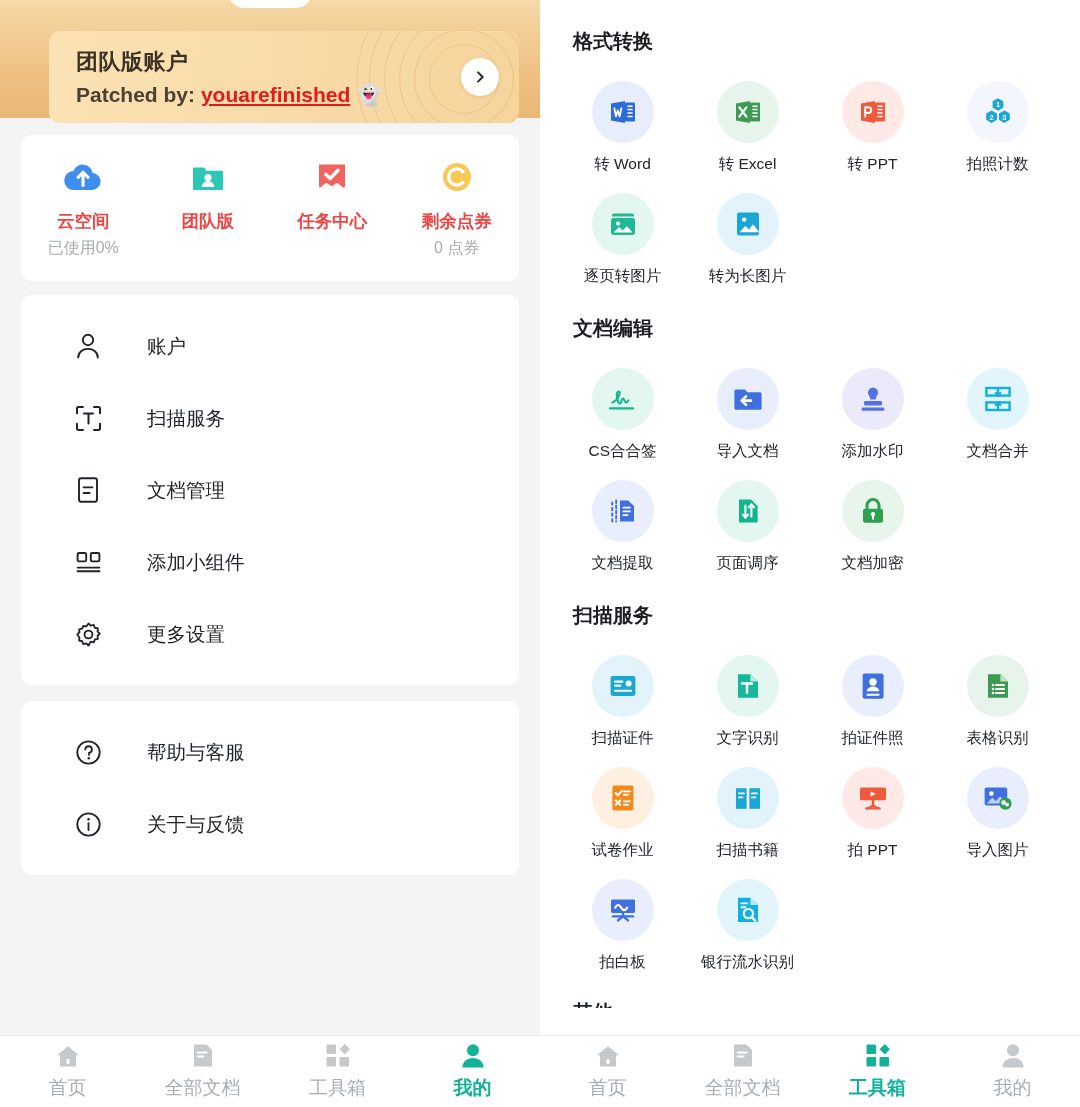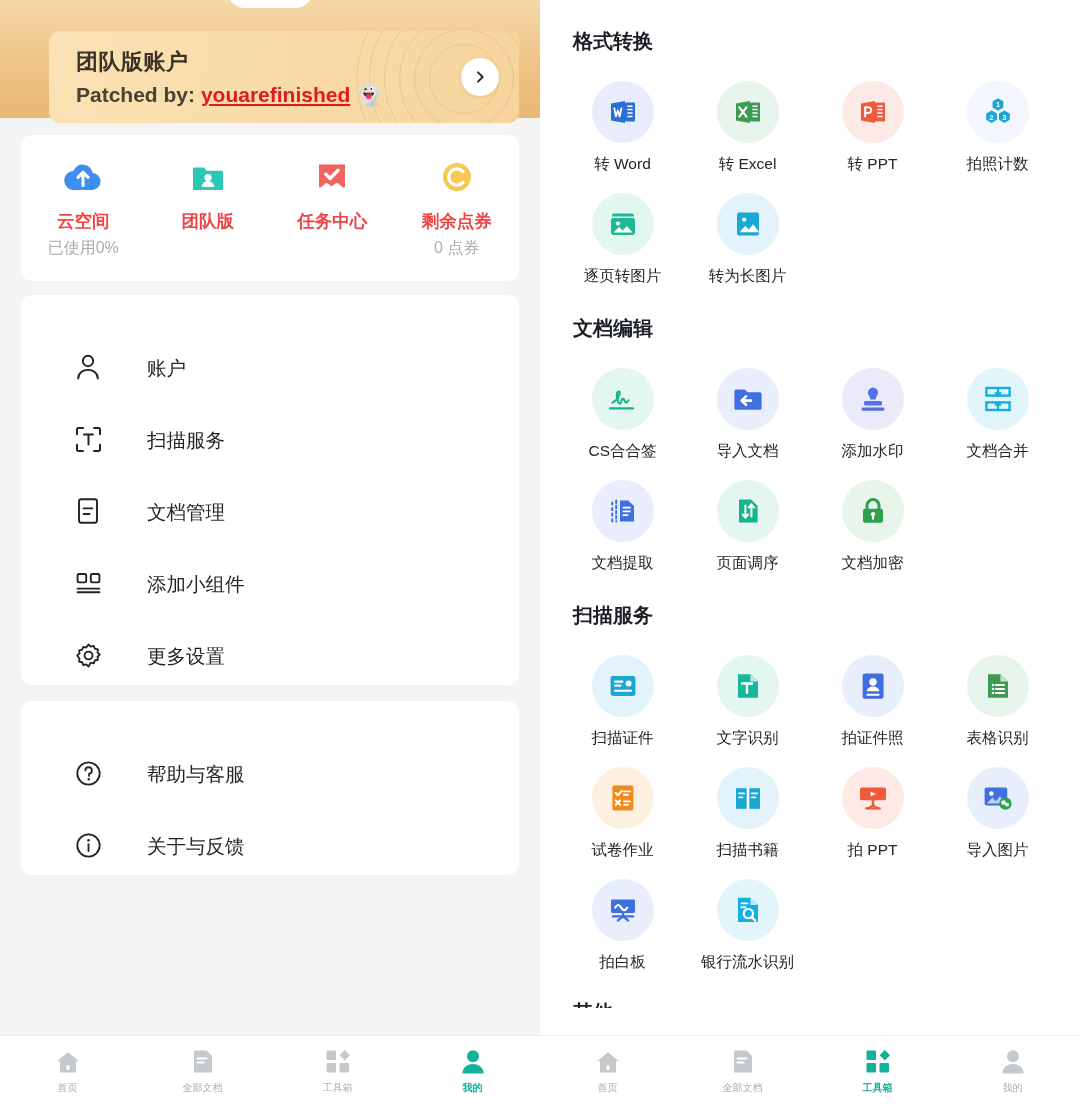--- a/index.html
+++ b/index.html
@@ -52,21 +52,21 @@
 
   .card { background: #fff; border-radius: 11px; }
   .stats-card { margin-top: 12px; padding: 22px 0 22px 0; display: flex; }
   .stat { flex: 1; display: flex; flex-direction: column; align-items: center; }
   .stat-icon { width: 40px; height: 40px; display: flex; align-items: center; justify-content: center; }
   .stat-label { margin-top: 12px; font-size: 17.5px; font-weight: bold; color: #ef4444; }
   .stat-sub { margin-top: 5px; font-size: 16px; color: #a9acb1; }
   .stat-sub.blank { visibility: hidden; }
 
   .menu-card { margin-top: 14px; padding: 15px 0 15px 0; }
-  .menu-item { height: 72px; display: flex; align-items: flex-end; padding-left: 52px; }
+  .menu-item { height: 72px; display: flex; align-items: center; padding-left: 52px; }
   .menu-icon { width: 30px; height: 30px; display: flex; align-items: center; justify-content: center; margin-right: 44px; }
   .menu-label { font-size: 19.5px; color: #1f2328; }
   .menu-card.second { margin-top: 16px; }
 
   
   .right-panel {
     width: 540px; height: 1107px; background: #fff;
     position: relative; overflow: hidden;
   }
   .right-scroll { padding: 0 20px; height: 1035px; overflow: hidden; }
@@ -87,21 +87,21 @@
   .cut-title { font-size: 20px; font-weight: bold; color: #1b1f24; margin: 26px 0 0 13px; height: 9px; overflow: hidden; }
 
   
   .tabbar {
     position: absolute; bottom: 0; left: 0; right: 0; height: 72px;
     background: #fff; border-top: 1px solid #ededed;
     display: flex; align-items: center;
   }
   .tab { flex: 1; display: flex; flex-direction: column; align-items: center; justify-content: center; }
   .tab-icon { height: 26px; display: flex; align-items: flex-end; justify-content: center; }
-  .tab-label { margin-top: 7px; font-size: 10px; color: #a8adb2; }
+  .tab-label { margin-top: 7px; font-size: 19px; color: #a8adb2; }
   .tab.active .tab-label { color: #12b29a; font-weight: bold; }
 </style>
 </head>
 <body>
 
 <div class="screen">
 
   <div class="left-panel">
     <div class="gold-header"></div>
     <div class="notch"></div>

